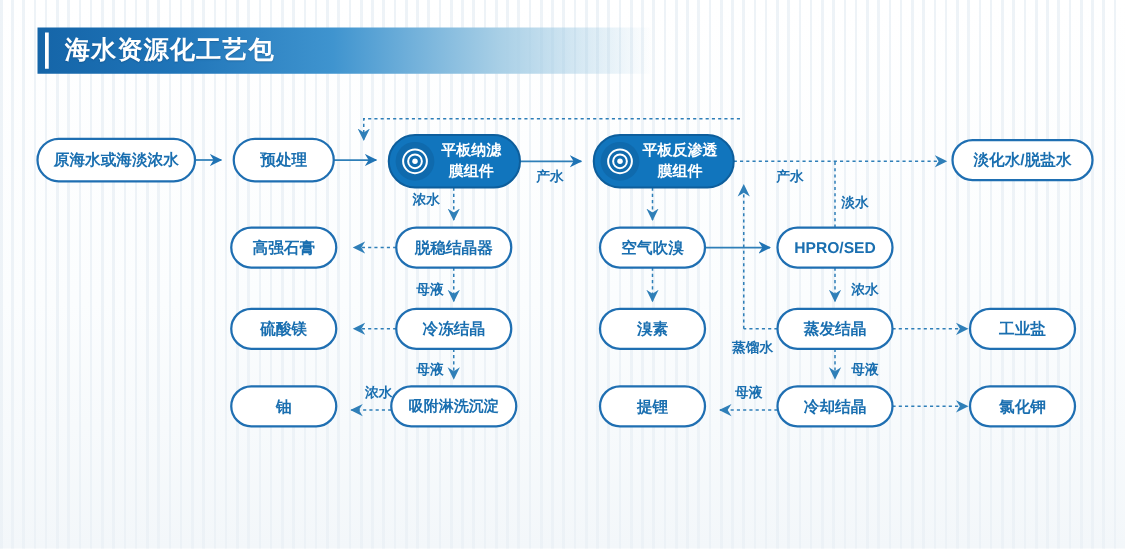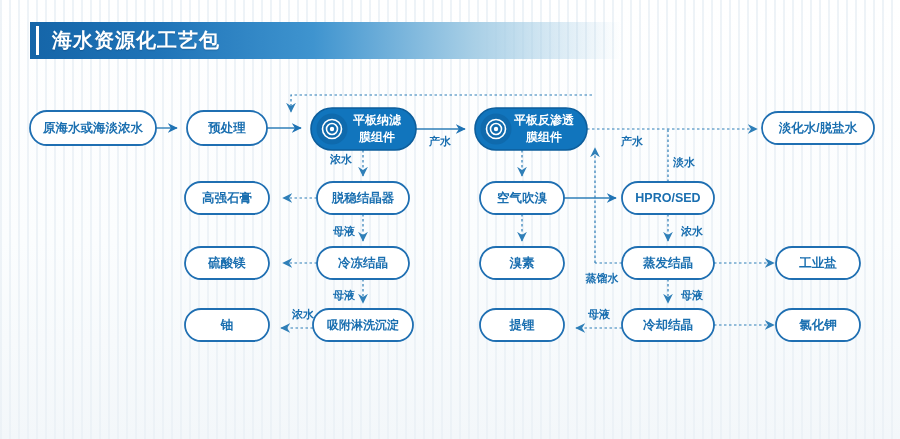--- a/index.html
+++ b/index.html
@@ -13,21 +13,21 @@
   .bg-texture{
     position:absolute;inset:0;
     background:
       repeating-linear-gradient(90deg,
         rgba(235,241,246,.85) 0px, rgba(235,241,246,.85) 2px,
         rgba(255,255,255,0) 2px, rgba(255,255,255,0) 9px),
       linear-gradient(180deg,#ffffff 0%, #fbfdfe 55%, #f3f7fa 100%);
     pointer-events:none;
   }
   .banner{
-    position:absolute;left:30px;top:22px;width:591px;height:37px;
+    position:absolute;left:30px;top:22px;width:492px;height:37px;
     background:linear-gradient(90deg,#1565a8 0%, #1f74b8 22%, #3f94cf 48%, #a8cfe6 75%, rgba(236,245,250,0) 100%);
   }
   .banner-accent{
     position:absolute;left:6px;top:4px;width:3px;height:29px;background:#ffffff;
   }
   .banner-title{
     position:absolute;left:22px;top:6px;
     color:#ffffff;font-size:20px;font-weight:bold;letter-spacing:1px;
     line-height:25px;white-space:nowrap;
     text-shadow:0 1px 1px rgba(0,40,80,.25);

